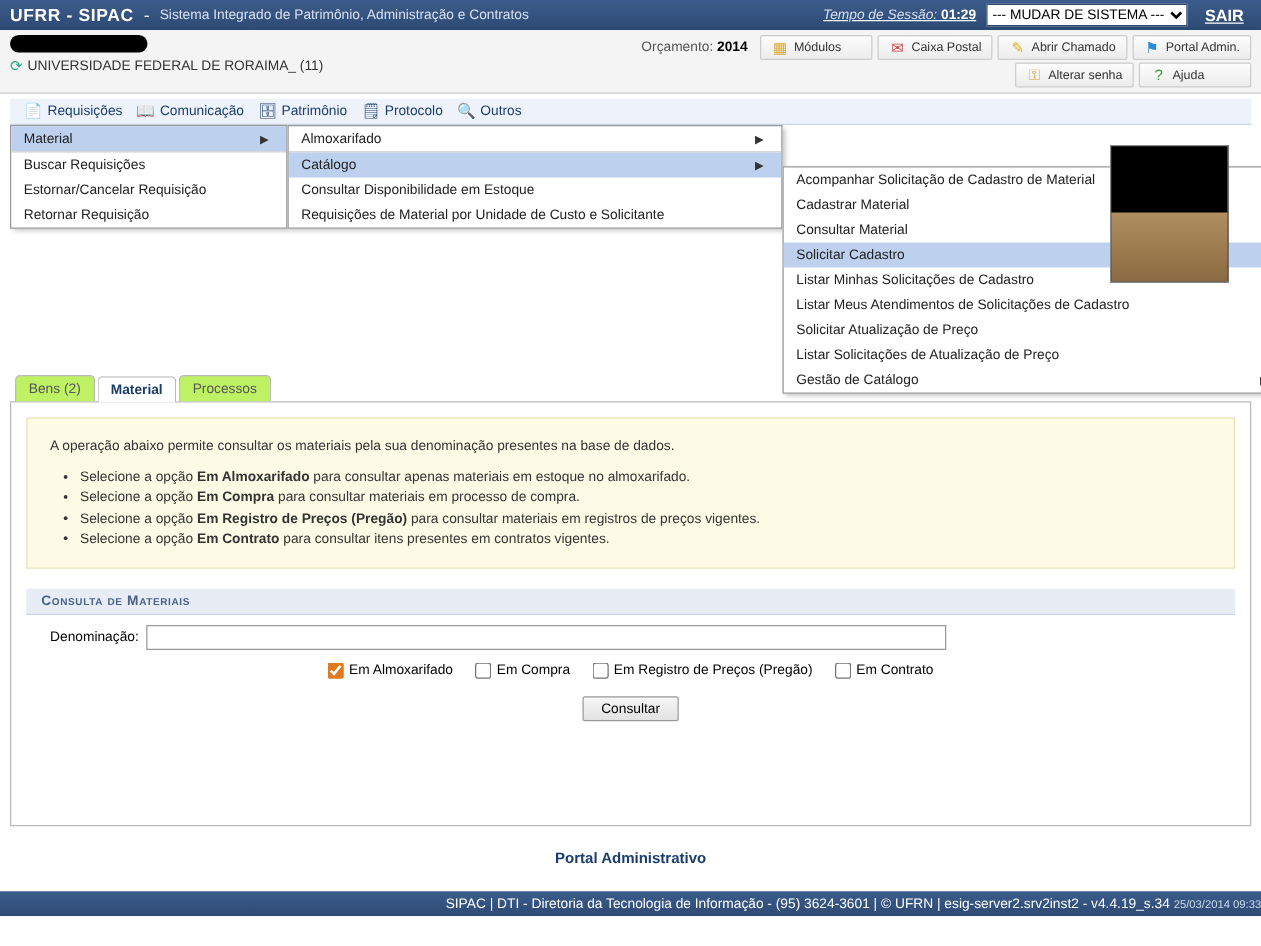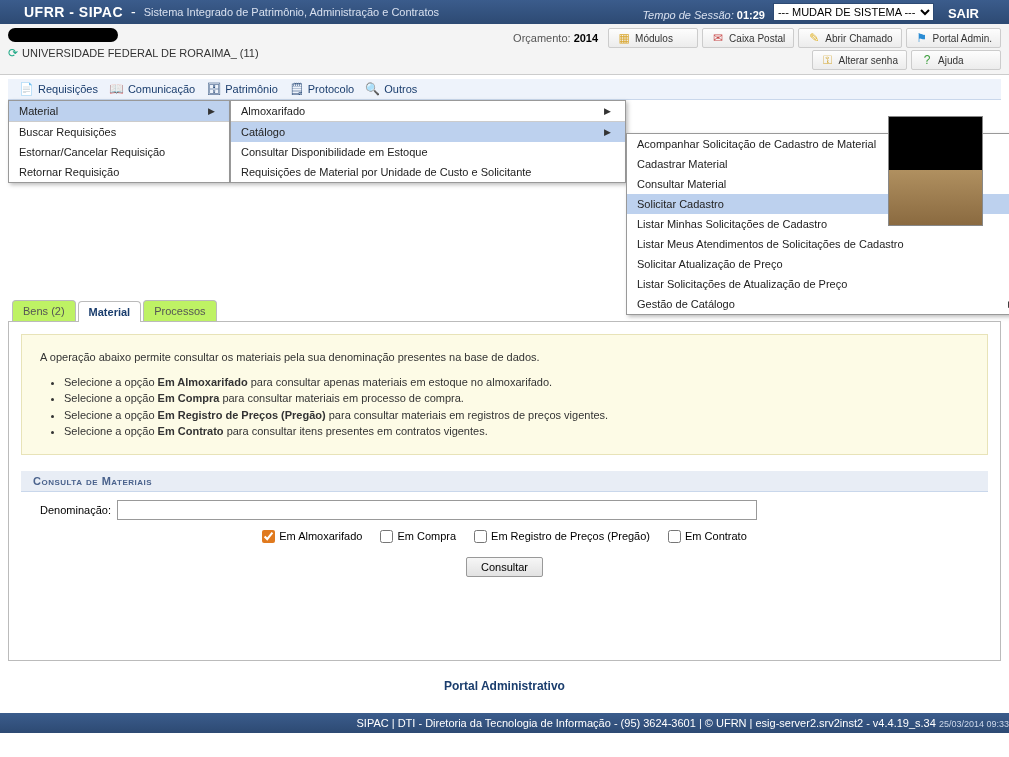--- a/index.html
+++ b/index.html
@@ -1,21 +1,21 @@
 <!DOCTYPE html>
 <html><head>
 <meta charset="utf-8">
 <style>
 * { box-sizing: border-box; margin: 0; padding: 0; }
 body { font-family: Verdana, Arial, sans-serif; font-size: 11px; background: #fff; width: 1009px; }
-.header-bar { background: linear-gradient(#3b5c8c, #2d4a73); color: #fff; display: flex; align-items: center; padding: 2px 24px; height: 24px; }
+.header-bar { background: linear-gradient(#3b5c8c, #2d4a73); color: #fff; display: flex; align-items: center; padding: 2px 8px; height: 24px; }
 .header-title { font-weight: bold; font-size: 14px; letter-spacing: 0.5px; }
 .header-sep { margin: 0 8px; font-size: 14px; }
 .header-sub { font-size: 11px; color: #d8e0ef; }
-.header-right { margin-left: auto; display: flex; align-items: flex-end; gap: 8px; font-size: 11px; }
+.header-right { margin-left: auto; display: flex; align-items: center; gap: 8px; font-size: 11px; text-decoration: underline; }
 .session-time { font-style: italic; color: #d8e0ef; }
 .session-time b { color: #fff; font-style: normal; }
 .sys-select { font-size: 11px; background: #fff; border: 1px solid #2d4a73; height: 18px; }
 .sair { font-weight: bold; font-size: 13px; color: #fff; cursor: pointer; padding: 0 6px; }
 .info-bar { background: #f4f4f4; padding: 4px 8px 0 8px; display: flex; border-bottom: 1px solid #ccc; }
 .info-left { flex: 1; }
 .user-blackout { background: #000; border-radius: 8px; width: 110px; height: 14px; }
 .org-line { display: flex; align-items: center; gap: 4px; margin-top: 4px; padding-bottom: 4px; color: #333; font-size: 11px; }
 .refresh-icon { color: #2a8; font-size: 12px; }
 .info-right { display: flex; flex-direction: column; align-items: flex-end; gap: 2px; padding-bottom: 4px; }

